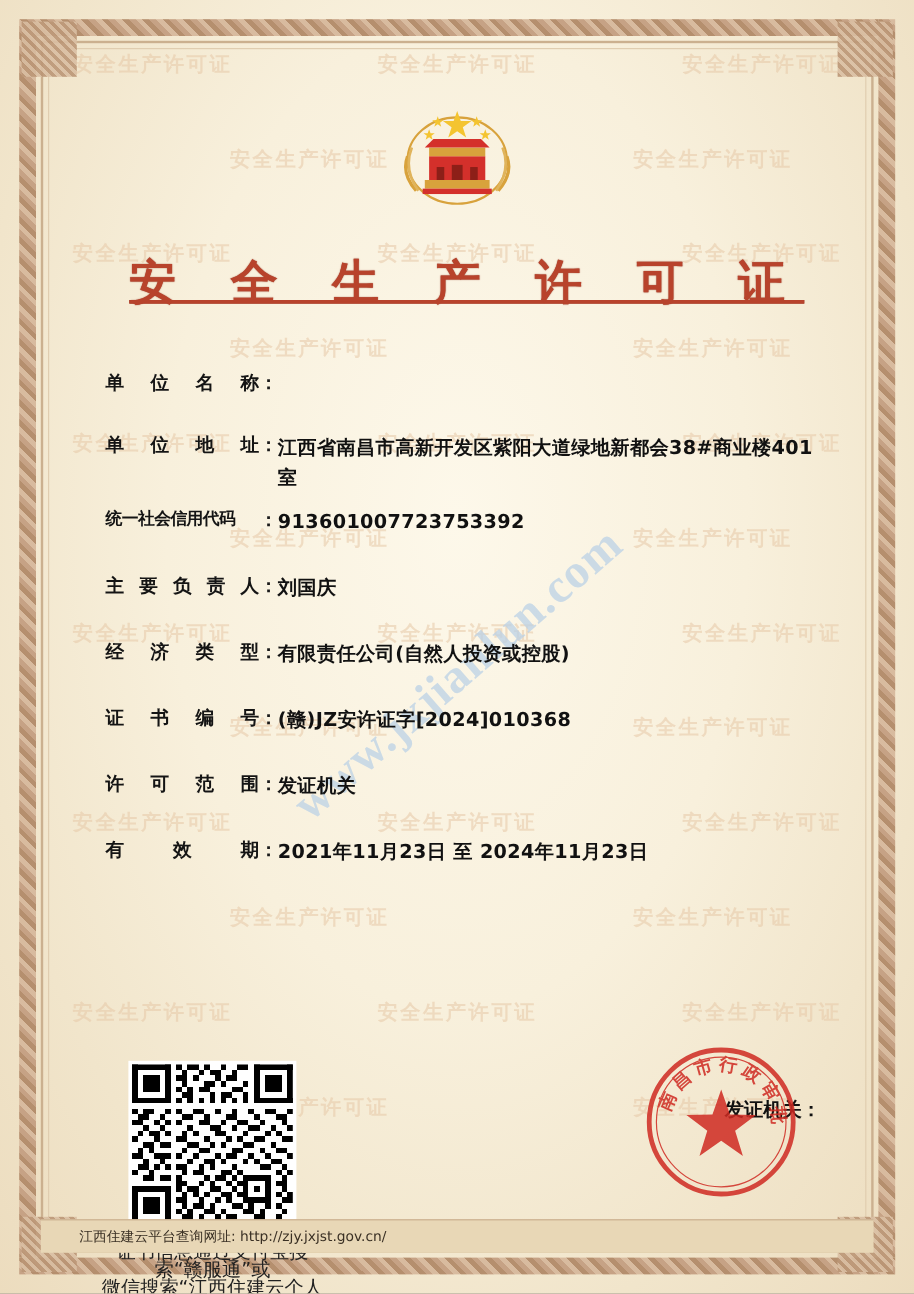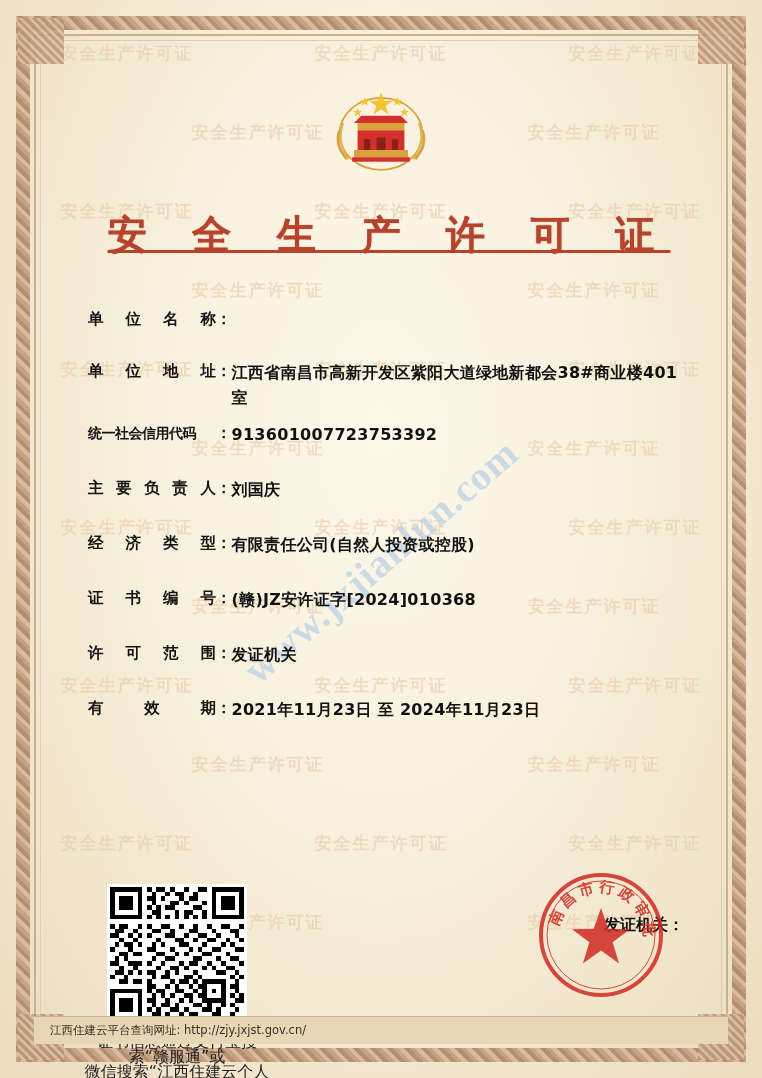--- a/index.html
+++ b/index.html
@@ -226,21 +226,21 @@
 
   
   .bottom-bar {
     position: absolute;
     left: 34px; right: 34px; bottom: 34px;
     height: 28px;
     background: #e8d7b6;
     border-top: 1px solid #cbb08f;
     display: flex;
     align-items: center;
-    padding-left: 16px;
+    padding-left: 32px;
     box-sizing: border-box;
   }
   .bottom-bar span {
     font-size: 11.5px;
     color: #3a3024;
     font-family: "DejaVu Sans", sans-serif;
   }
 </style>
 </head>
 <body>

